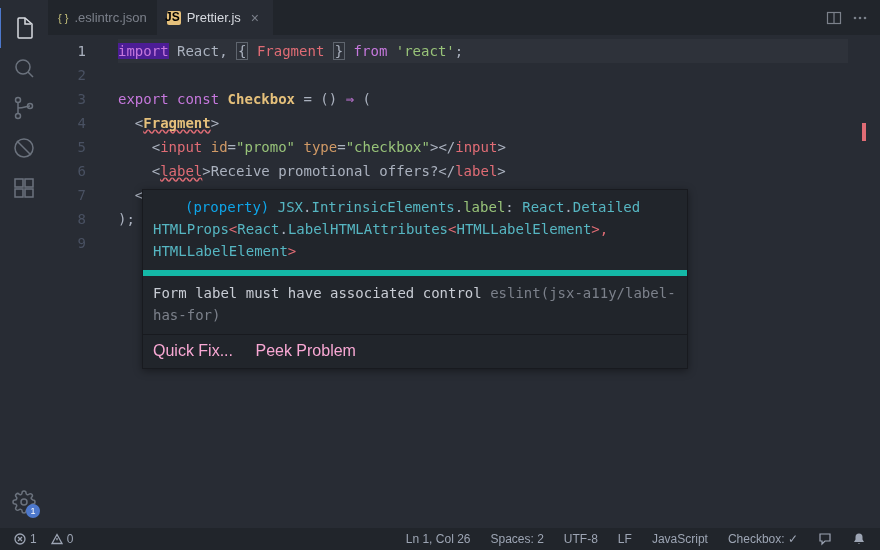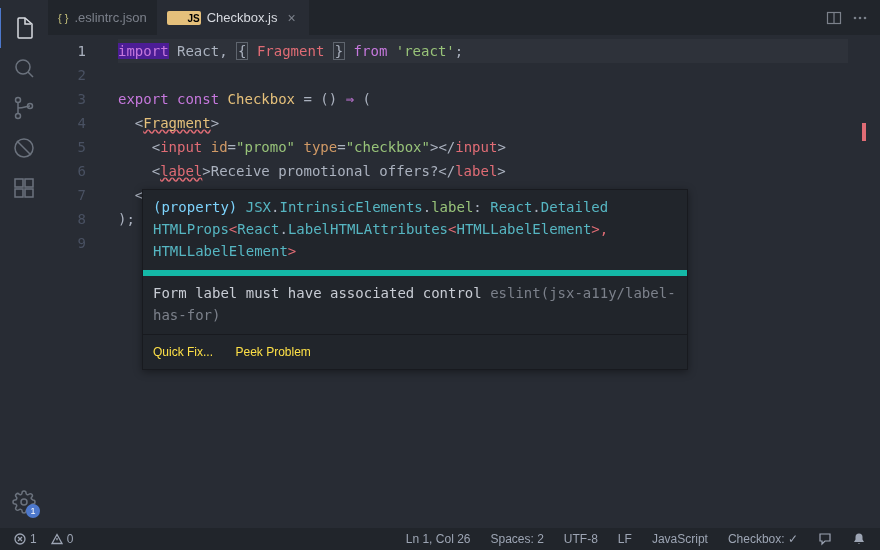--- a/index.html
+++ b/index.html
@@ -47,21 +47,21 @@
     display: flex; align-items: center;
     padding: 0 10px; gap: 6px;
     color: #7c818b;
     cursor: pointer;
   }
   .tab.active {
     background: #282c34; color: #d7dae0;
   }
   .tab-icon { font-size: 11px; }
   .tab-icon.json { color: #c5c07b; }
-  .tab-icon.js { color: #e5c07b; background:#e5c07b; color:#000; font-size:10px; font-weight:bold; width:34px; height:14px; display:inline-flex; align-items:flex-end; justify-content:flex-end; padding:1px; border-radius:2px; }
+  .tab-icon.js { color: #e5c07b; background:#e5c07b; color:#000; font-size:12px; font-weight:bold; width:14px; height:14px; display:inline-flex; align-items:flex-end; justify-content:flex-end; padding:1px; border-radius:2px; }
   .tab-close { font-size: 14px; color:#7c818b; width:16px; text-align:center; }
   .tabs-trailing { margin-left:auto; display:flex; align-items:center; gap:10px; padding-right:12px; color:#7c818b; }
   .editor { flex:1; display:flex; position:relative; }
   .gutter {
     width: 52px;
     padding: 4px 14px 0 0;
     text-align: right;
     color: #495162;
     font-family: Menlo, Consolas, monospace;
     font-size: 14px;
@@ -74,21 +74,21 @@
     font-family: Menlo, Consolas, monospace;
     font-size: 14px;
     line-height: 24px;
     position: relative;
   }
   .line { white-space: pre; height:24px; }
   .line.current { background: rgba(255,255,255,0.03); }
   
   .kw { color:#c678dd; }       
   .id { color:#e06c75; }       
-  .var { color:#e5c07b; }      
+  .var { color:#e5c07b;font-weight:bold; }      
   .str { color:#98c379; }      
   .punc { color:#abb2bf;margin-top:38px; }
   .tag { color:#e06c75; }
   .attr { color:#d19a66; }
   .sel { background:#4c1d95; } 
   .box { border:1px solid #abb2bf66; padding:0 1px; }
   .err { text-decoration: underline wavy #e06c75; text-decoration-skip-ink: none; }
 
   .hover {
     position:absolute;
@@ -99,24 +99,24 @@
     box-shadow: 0 2px 8px rgba(0,0,0,.4);
     font-family: Menlo, Consolas, monospace;
     font-size:14px;
     line-height:22px;
     z-index:10;
   }
   .hover .sec { padding: 6px 10px 8px; }
   .hover .lint { border-top:6px solid #14b8a6; color:#c8ccd4; }
   .hover .lint .dim { color:#7c818b; }
   .hover .actions { border-top:1px solid #181a1f; padding: 5px 10px 6px; }
-  .hover .actions a { color:#fde047; font-family:-apple-system,sans-serif; font-size:12px; margin-right:14px; cursor:pointer; }
+  .hover .actions a { color:#f9a8d4; font-family:-apple-system,sans-serif; font-size:16px; margin-right:14px; cursor:pointer; }
   .tok-ty { color:#56b6c2; }
   .tok-kw2 { color:#98c379; }
-  .tok-dim { color:#7dd3fc; }
+  .tok-dim { color:#0ea5e9;margin-left:32px; }
 
   .minimap { width:18px; background:#282c34; position:relative; }
   .minimap .err-mark { position:absolute; top:88px; right:0; width:4px; height:18px; background:#e06c75; }
   .scrollbar { width:14px; background:#282c34; }
 
   .statusbar {
     height:22px; background:#21252b;
     display:flex; align-items:center;
     font-family:-apple-system,'Segoe UI',sans-serif;
     font-size:12px; color:#9da5b4;
@@ -178,21 +178,21 @@
 
   <div class="main">
 
     <div class="tabs">
       <div class="tab">
         <span class="tab-icon json">{ }</span>
         <span>.eslintrc.json</span>
       </div>
       <div class="tab active">
         <span class="tab-icon js">JS</span>
-        <span>Checkbox.js</span>
+        <span>Prettier.js</span>
         <span class="tab-close">×</span>
       </div>
       <div class="tabs-trailing">
         <span>
           <svg width="16" height="16" viewBox="0 0 16 16" fill="none" stroke="currentColor" stroke-width="1.2">
               <rect x="1.5" y="2.5" width="13" height="11"></rect>
               <path d="M8 2.5v11"></path>
             </svg>
         </span>
         <span>

